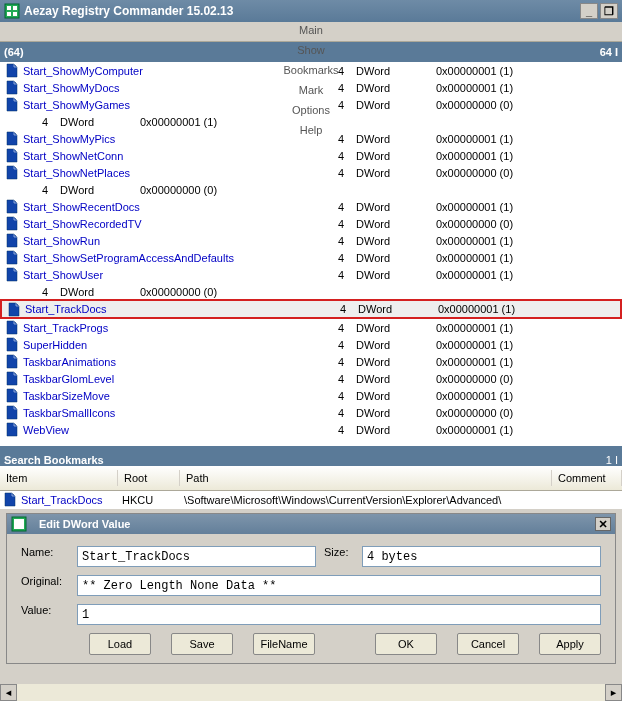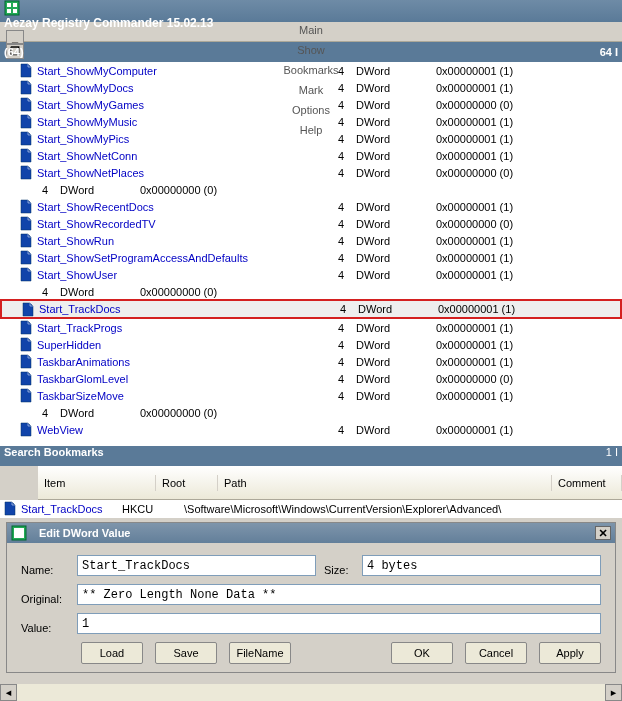--- a/index.html
+++ b/index.html
@@ -1,60 +1,60 @@
 <!DOCTYPE html>
 <html><head>
 <meta charset="utf-8">
 <style>
 * { box-sizing: border-box; margin: 0; padding: 0; }
 body { font-family: Tahoma, Arial, sans-serif; font-size: 11px; background: #d4d0c8; width: 622px; height: 701px; overflow: hidden; }
-.titlebar { background: linear-gradient(to bottom, #6e8ba6 0%, #5a7a98 100%); height: 22px; display: flex; align-items: flex-start; padding: 0 4px; color: #fff; flex-direction: column; }
+.titlebar { background: linear-gradient(to bottom, #6e8ba6 0%, #5a7a98 100%); height: 22px; display: flex; align-items: center; padding: 0 4px; color: #fff; }
 .titlebar-icon { width: 16px; height: 16px; margin-right: 4px; }
 .titlebar-text { flex: 1; font-weight: bold; font-size: 12px; }
 .titlebar-btn { width: 18px; height: 16px; background: #d4d0c8; border: 1px solid #888; margin-left: 2px; display: flex; align-items: center; justify-content: center; font-size: 11px; font-family: Arial; font-weight: bold; color: #000; cursor: pointer; }
 .menubar { background: #d4d0c8; height: 20px; display: flex; align-items: center; padding: 0 4px; border-bottom: 1px solid #aca899; gap: 4px; flex-direction: column; }
 .menubar span { padding: 2px 6px; cursor: pointer; color: #555; }
 .pathbar { background: #5a7a98; color: #fff; height: 20px; display: flex; align-items: center; padding: 0 4px; font-weight: bold; font-size: 11px; }
 .pathbar-right { margin-left: auto; }
 .listview { background: #fff; }
 .lv-header { background: linear-gradient(to bottom, #fff 0%, #ece9d8 100%); border-bottom: 1px solid #aca899; display: flex; height: 18px; align-items: center; }
 .lv-header div { border-right: 1px solid #d4d0c8; padding: 2px 6px; font-size: 11px; color: #000; }
 .lv-body { height: 384px; overflow: hidden; position: relative; }
 .lv-row { display: flex; align-items: center; height: 17px; }
 .lv-row.highlight { border: 2px solid #d42020; background: #eee; height: 20px; margin-top: -1px; }
-.col-name { width: 296px; padding-left: 20px; display: flex; align-items: center; }
+.col-name { width: 296px; padding-left: 6px; display: flex; align-items: center; }
 .col-size { width: 54px; text-align: right; padding-right: 6px; }
 .col-type { width: 80px; padding-left: 6px; }
 .col-value { flex: 1; padding-left: 6px; }
 .file-icon { width: 13px; height: 15px; margin-right: 4px; flex-shrink: 0; }
 .link { color: #0000c4; }
 .scrollbar { position: absolute; right: 0; bottom: 0; left: 0; height: 17px; background: #ece9d8; display: flex; }
 .sb-btn { width: 17px; height: 17px; background: #d4d0c8; border: 1px solid #888; display: flex; align-items: center; justify-content: center; cursor: pointer; }
 .sb-track { flex: 1; }
-.searchbar { background: #5a7a98; color: #fff; height: 20px; display: flex; align-items: flex-start; padding: 0 4px; font-weight: bold; gap: 42px; }
+.searchbar { background: #5a7a98; color: #fff; height: 20px; display: flex; align-items: flex-end; padding: 0 4px; font-weight: bold; gap: 42px; }
 .searchbar-right { margin-left: auto; font-weight: normal; }
-.sv-header { background: linear-gradient(to bottom, #fff 0%, #ece9d8 100%); border-bottom: 1px solid #aca899; display: flex; height: 34px; align-items: center; margin-left: 38px; }
+.sv-header { background: linear-gradient(to bottom, #fff 0%, #ece9d8 100%); border-bottom: 1px solid #aca899; display: flex; height: 25px; align-items: center; }
 .sv-header div { border-right: 1px solid #d4d0c8; padding: 2px 6px; font-size: 11px; }
 .sv-body { background: #fff; height: 18px; }
 .sv-row { display: flex; align-items: center; height: 17px; }
 .sv-item { width: 118px; padding-left: 4px; display: flex; align-items: center; }
 .sv-root { width: 62px; padding-left: 4px; }
 .sv-path { flex: 1; padding-left: 4px; }
 .dialog { margin: 4px 6px 0 6px; border: 1px solid #888; background: #d4d0c8; }
 .dlg-title { background: linear-gradient(to bottom, #7e95ab 0%, #637f9a 100%); height: 20px; display: flex; align-items: center; padding: 0 4px; color: #fff; font-weight: bold; gap: 8px; }
 .dlg-title-icon { width: 16px; height: 16px; margin-right: 4px; }
 .dlg-close { margin-left: auto; width: 16px; height: 14px; background: #d4d0c8; border: 1px solid #666; display: flex; align-items: center; justify-content: center; font-family: Arial; font-weight: bold; cursor: pointer; color: #000; }
 .dlg-body { padding: 12px 14px 8px 14px; }
-.dlg-row { display: flex; align-items: flex-end; margin-bottom: 8px; gap: 8px; }
+.dlg-row { display: flex; align-items: flex-start; margin-bottom: 8px; gap: 8px; }
 .dlg-label { width: 48px; text-align: left; }
 .dlg-input { flex: 1; border: 1px solid #7f9db9; background: #fff; padding: 3px 4px; font-family: "Courier New", monospace; font-size: 12px; height: 21px; }
 .dlg-input.mono { font-family: "Courier New", monospace; }
 .dlg-size-label { width: 30px; }
 .dlg-size-val { width: 60px; }
-.dlg-buttons { display: flex; gap: 12px; margin-top: 6px; }
+.dlg-buttons { display: flex; gap: 20px; margin-top: 6px; }
 .dlg-btn { min-width: 62px; height: 22px; background: #ece9d8; border: 1px solid #888; border-radius: 2px; cursor: pointer; font-size: 11px; font-family: inherit; }
 .dlg-buttons .spacer { flex: 1; }
 svg { display: block; }
 </style>
 </head>
 <body>
 
 <div class="titlebar">
   <span class="titlebar-icon">
     <svg viewBox="0 0 16 16" width="16" height="16">
@@ -122,29 +122,20 @@
               <path d="M8 1 v3 h3" fill="none" stroke="#fff" stroke-width="0.5"></path>
             </svg>
           </span>
           <span class="link">Start_ShowMyGames</span>
         </div>
         <div class="col-size">4</div>
         <div class="col-type">DWord</div>
         <div class="col-value">0x00000000 (0)</div>
       </div>
       <div class="lv-row">
-        <div class="col-name">
-          <span class="file-icon">
-            <svg viewBox="0 0 13 15" width="13" height="15">
-              <path d="M1 1 h7 l3 3 v10 h-10 z" fill="#14a" stroke="#036" stroke-width="0.5"></path>
-              <path d="M8 1 v3 h3" fill="none" stroke="#fff" stroke-width="0.5"></path>
-            </svg>
-          </span>
-          <span class="link">Start_ShowMyMusic</span>
-        </div>
         <div class="col-size">4</div>
         <div class="col-type">DWord</div>
         <div class="col-value">0x00000001 (1)</div>
       </div>
       <div class="lv-row">
         <div class="col-name">
           <span class="file-icon">
             <svg viewBox="0 0 13 15" width="13" height="15">
               <path d="M1 1 h7 l3 3 v10 h-10 z" fill="#14a" stroke="#036" stroke-width="0.5"></path>
               <path d="M8 1 v3 h3" fill="none" stroke="#fff" stroke-width="0.5"></path>
@@ -342,20 +333,29 @@
               <path d="M8 1 v3 h3" fill="none" stroke="#fff" stroke-width="0.5"></path>
             </svg>
           </span>
           <span class="link">TaskbarSizeMove</span>
         </div>
         <div class="col-size">4</div>
         <div class="col-type">DWord</div>
         <div class="col-value">0x00000001 (1)</div>
       </div>
       <div class="lv-row">
+        <div class="col-name">
+          <span class="file-icon">
+            <svg viewBox="0 0 13 15" width="13" height="15">
+              <path d="M1 1 h7 l3 3 v10 h-10 z" fill="#14a" stroke="#036" stroke-width="0.5"></path>
+              <path d="M8 1 v3 h3" fill="none" stroke="#fff" stroke-width="0.5"></path>
+            </svg>
+          </span>
+          <span class="link">TaskbarSmallIcons</span>
+        </div>
         <div class="col-size">4</div>
         <div class="col-type">DWord</div>
         <div class="col-value">0x00000000 (0)</div>
       </div>
       <div class="lv-row">
         <div class="col-name">
           <span class="file-icon">
             <svg viewBox="0 0 13 15" width="13" height="15">
               <path d="M1 1 h7 l3 3 v10 h-10 z" fill="#14a" stroke="#036" stroke-width="0.5"></path>
               <path d="M8 1 v3 h3" fill="none" stroke="#fff" stroke-width="0.5"></path>

